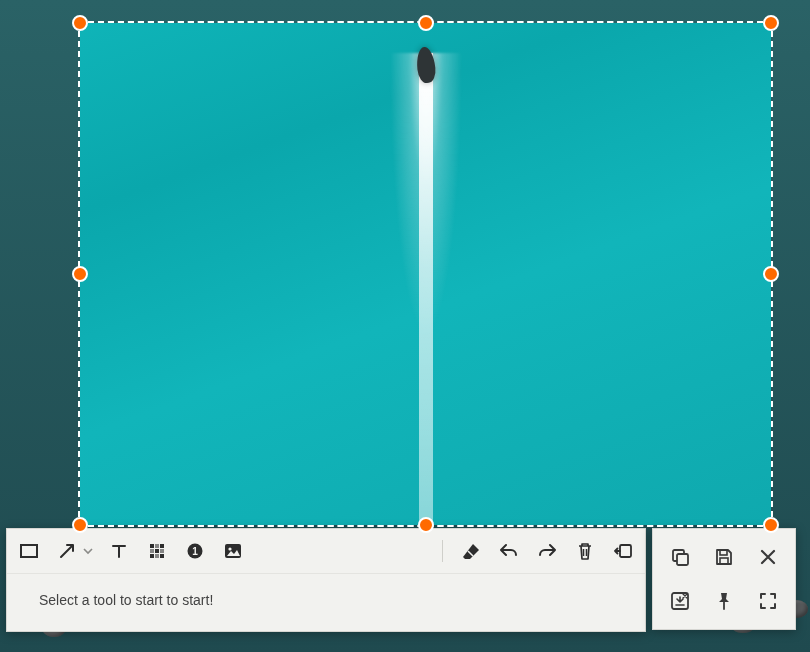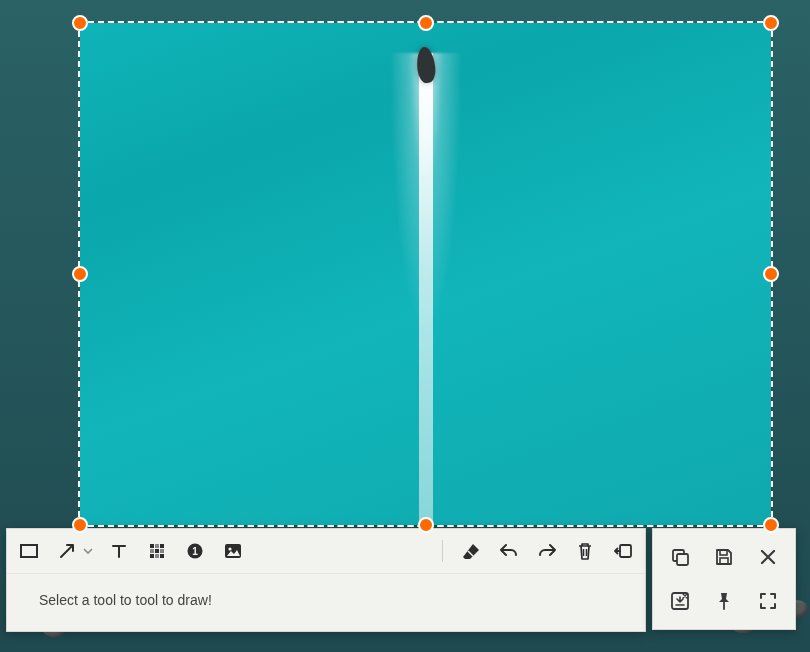--- a/index.html
+++ b/index.html
@@ -140,21 +140,21 @@
       </div>
       <div class="tb-btn">
         <svg width="18" height="16" viewBox="0 0 18 16">
             <rect x="6" y="2" width="11" height="12" rx="1.5" fill="none" stroke="currentColor" stroke-width="1.8"></rect>
             <path d="M6 8 L1 8 M3.5 5.5 L1 8 L3.5 10.5" fill="none" stroke="currentColor" stroke-width="1.8" stroke-linecap="round" stroke-linejoin="round"></path>
           </svg>
       </div>
     </div>
   </div>
   <div class="status">
-    <span>Select a tool to tool to draw!</span>
+    <span>Select a tool to start to start!</span>
   </div>
 </div>
 
 <div class="actions">
   <div class="act-row">
     <div class="act-btn">
       <svg width="20" height="20" viewBox="0 0 20 20">
           <rect x="3" y="3" width="11" height="11" rx="1.5" fill="none" stroke="currentColor" stroke-width="1.8"></rect>
           <rect x="7" y="7" width="11" height="11" rx="1.5" fill="#f2f2ef" stroke="currentColor" stroke-width="1.8"></rect>
         </svg>

